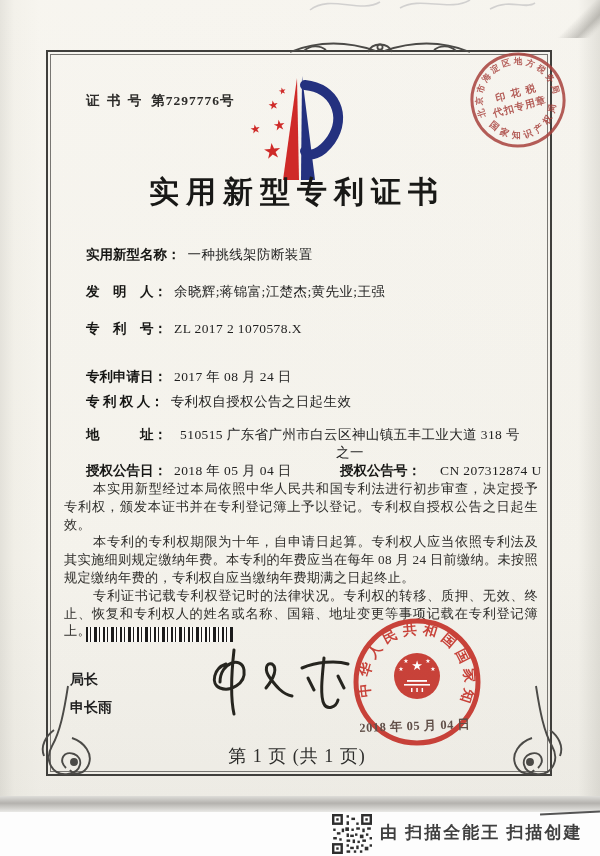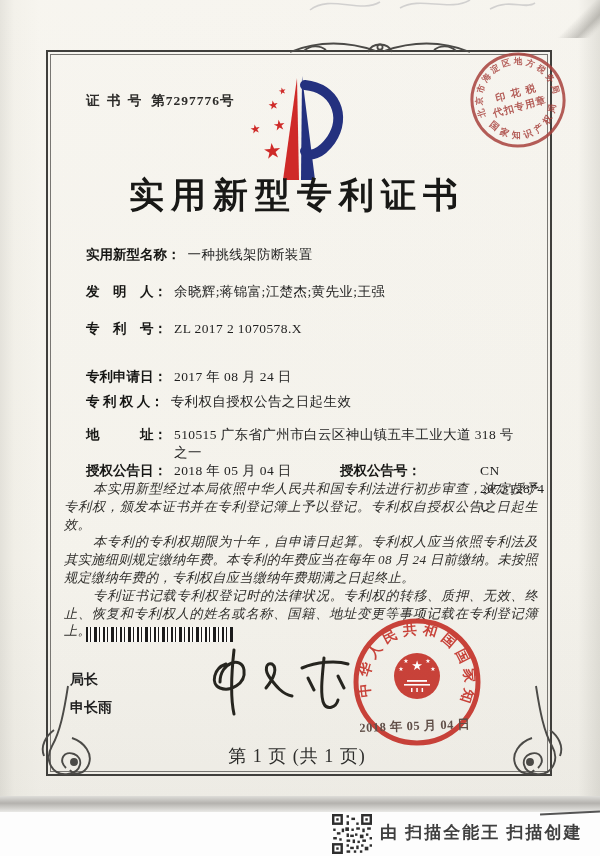--- a/index.html
+++ b/index.html
@@ -21,33 +21,33 @@
   
   .frame{position:absolute;left:46px;top:50px;width:502px;height:722px;border:2.5px solid #403f3c;}
   .frame-inner{position:absolute;left:2px;top:2px;right:2px;bottom:2px;border:1px solid #787672;}
 
   .cert-no{position:absolute;left:86px;top:92px;font-size:13.5px;font-weight:bold;color:#2c2b29;letter-spacing:2px;}
   .cert-no .num{margin-left:8px;letter-spacing:1px;}
 
   .logo{position:absolute;left:235px;top:72px;}
 
   .title{position:absolute;left:46px;top:172px;width:502px;text-align:center;
-    font-size:35px;font-weight:700;color:#181816;letter-spacing:7px;}
+    font-size:30px;font-weight:700;color:#181816;letter-spacing:7px;}
 
   .field-row{position:absolute;left:86px;width:464px;display:flex;align-items:flex-start;
     font-size:13.5px;line-height:18px;color:#1f1f1f;}
   .field-row .lbl{font-weight:bold;white-space:pre;color:#161614;flex:none;}
   .field-row .val{margin-left:7px;letter-spacing:.4px;}
   .f0{top:246px}.f1{top:283px}.f2{top:320px}.f3{top:368px}.f4{top:393px}.f5{top:426px}.f6{top:462px}
-  .f5 .val{max-width:352px;}
-  .grant{position:absolute;left:254px;top:0;display:flex;gap:40px;}
+  .f5 .val{max-width:352px;text-align:center;}
+  .grant{position:absolute;left:254px;top:0;display:flex;}
   .grant .lbl{font-weight:bold;white-space:pre;color:#161614;}
   .grant .val{margin-left:19px;}
 
-  .body-text{position:absolute;left:64px;top:480px;width:474px;font-style:italic;}
+  .body-text{position:absolute;left:64px;top:480px;width:474px;}
   .body-text p{margin:0;text-indent:2.2em;font-size:13.2px;line-height:17.8px;
     text-align:justify;color:#2f2e2b;letter-spacing:.3px;}
 
   .barcode{position:absolute;left:86px;top:627px;width:147px;height:15px;
     background:repeating-linear-gradient(90deg,#1b1b1b 0 2px,#fbfaf7 2px 4px,#1b1b1b 4px 5px,#fbfaf7 5px 8px,#1b1b1b 8px 11px,#fbfaf7 11px 13px,#1b1b1b 13px 14px,#fbfaf7 14px 17px);}
 
   .signer{position:absolute;left:70px;top:666px;font-size:14px;font-weight:bold;color:#222;line-height:28px;}
   .signature{position:absolute;left:190px;top:638px;}
 
   .seal{position:absolute;left:345px;top:612px;}

